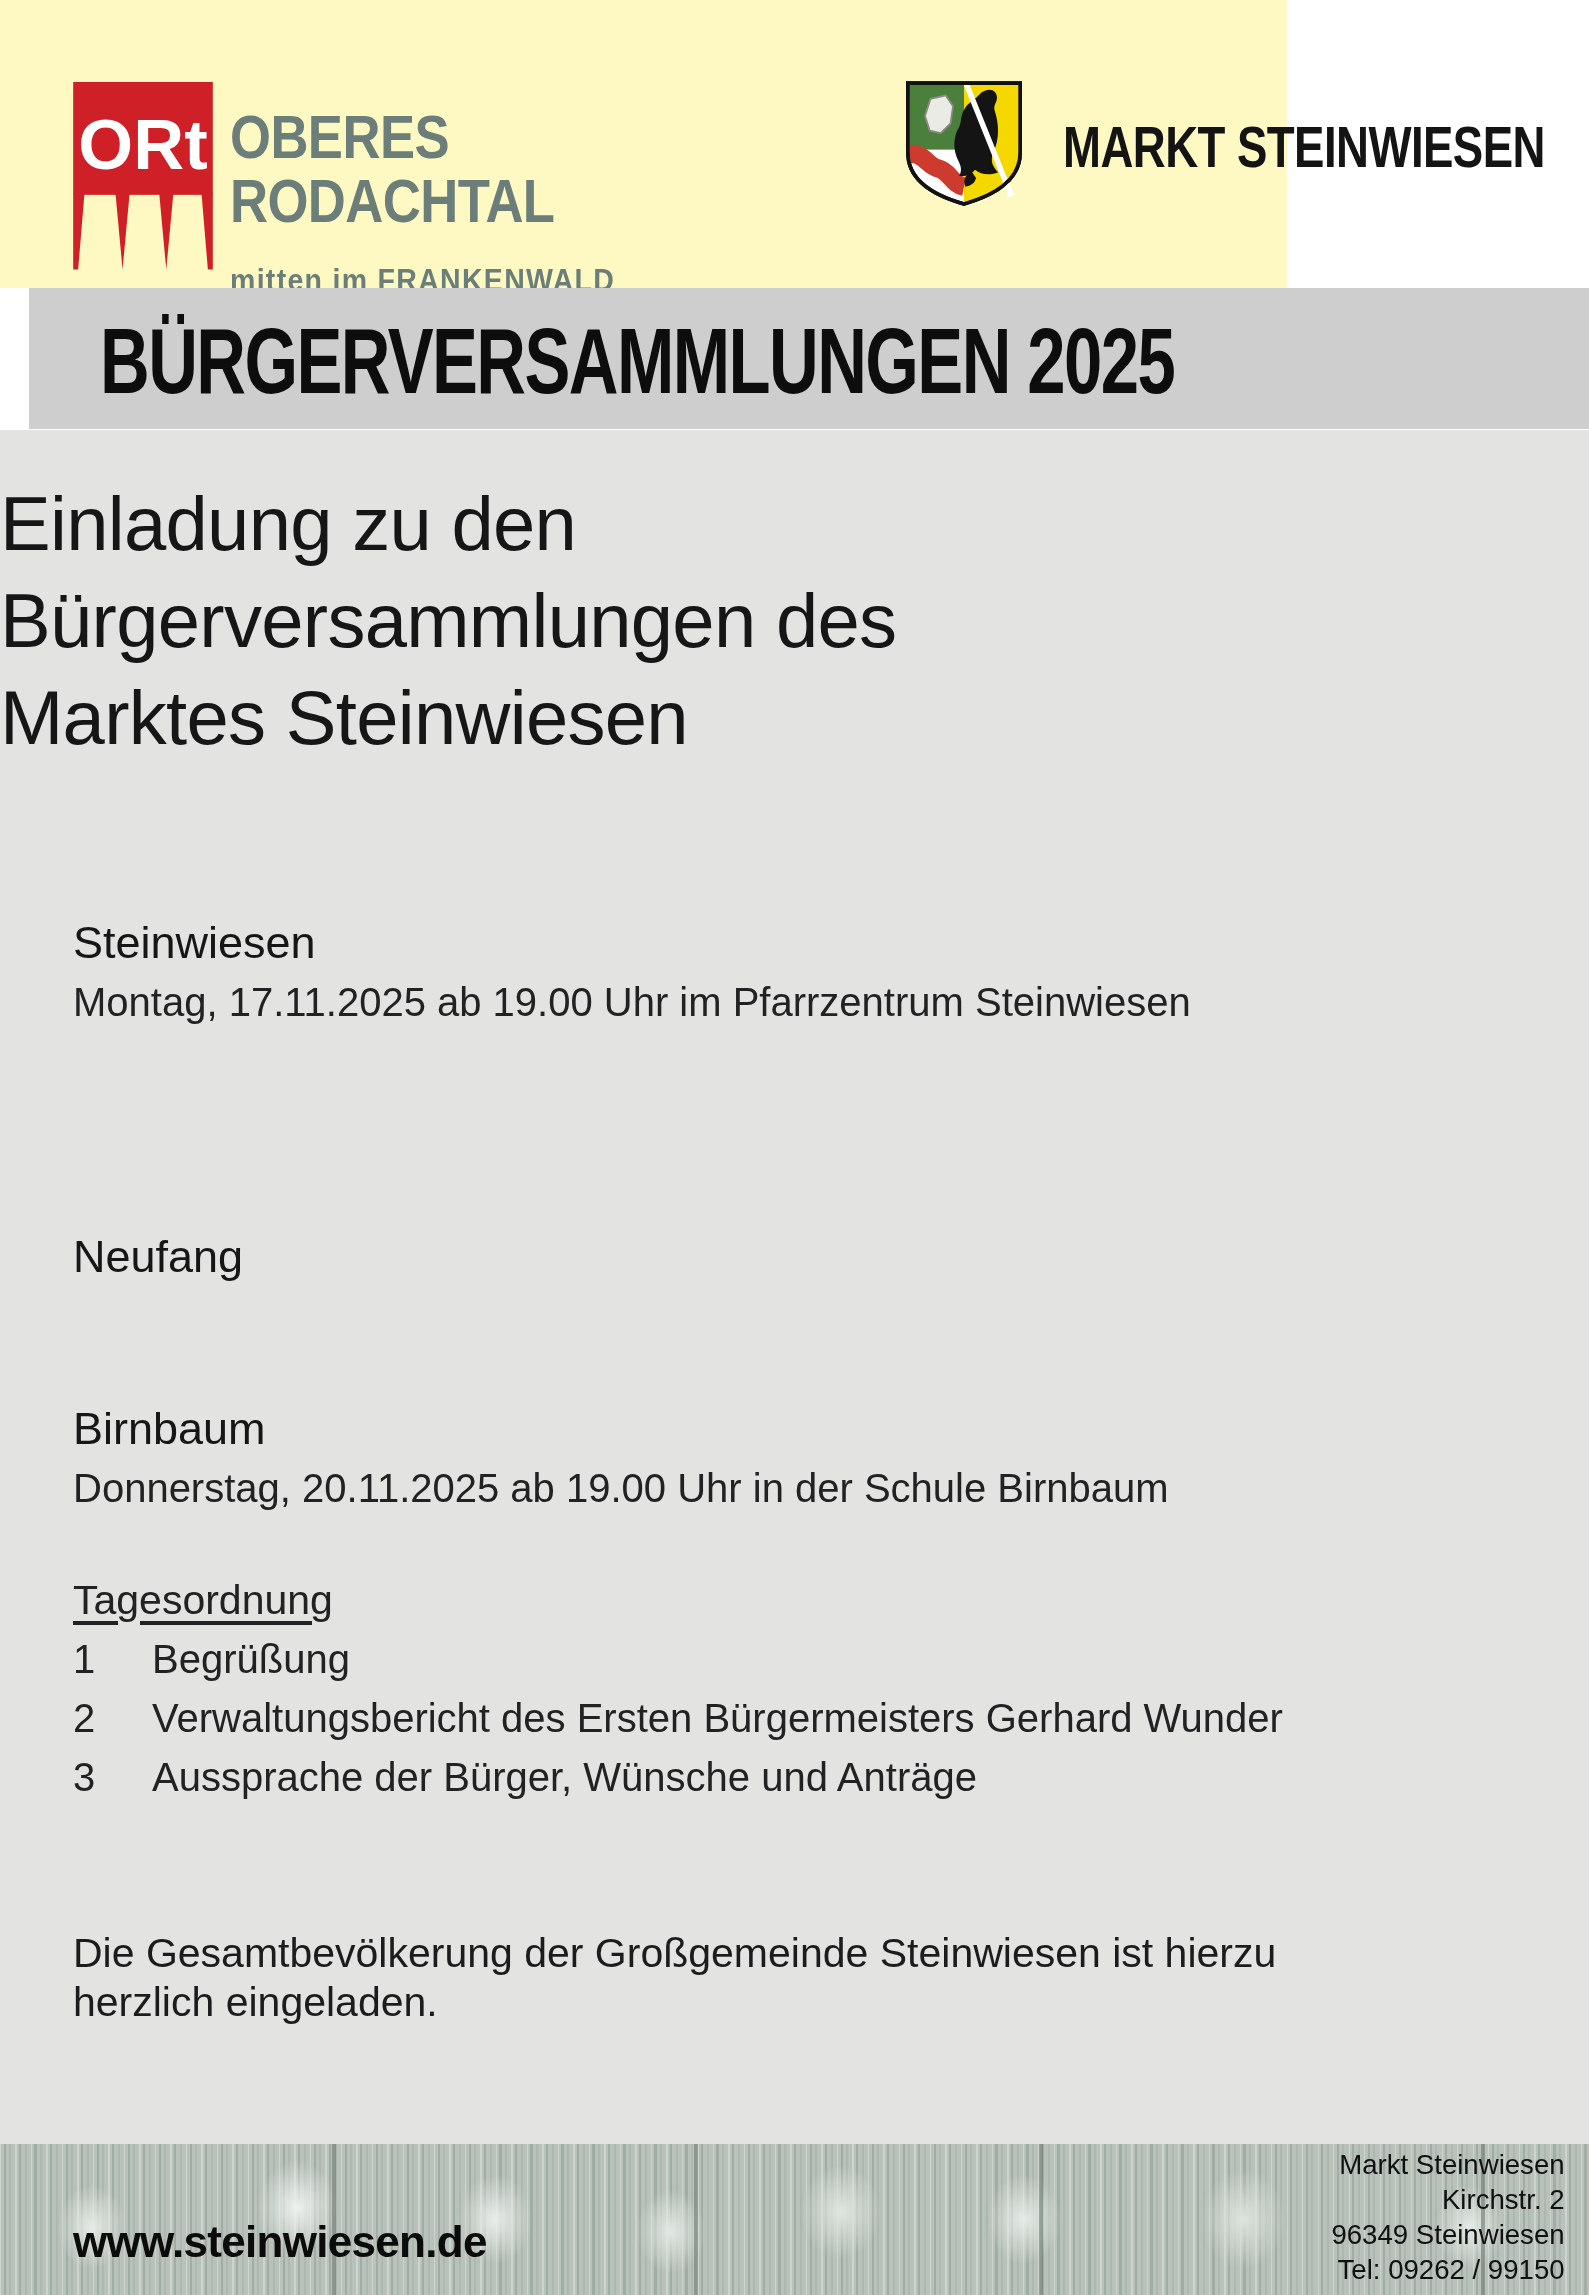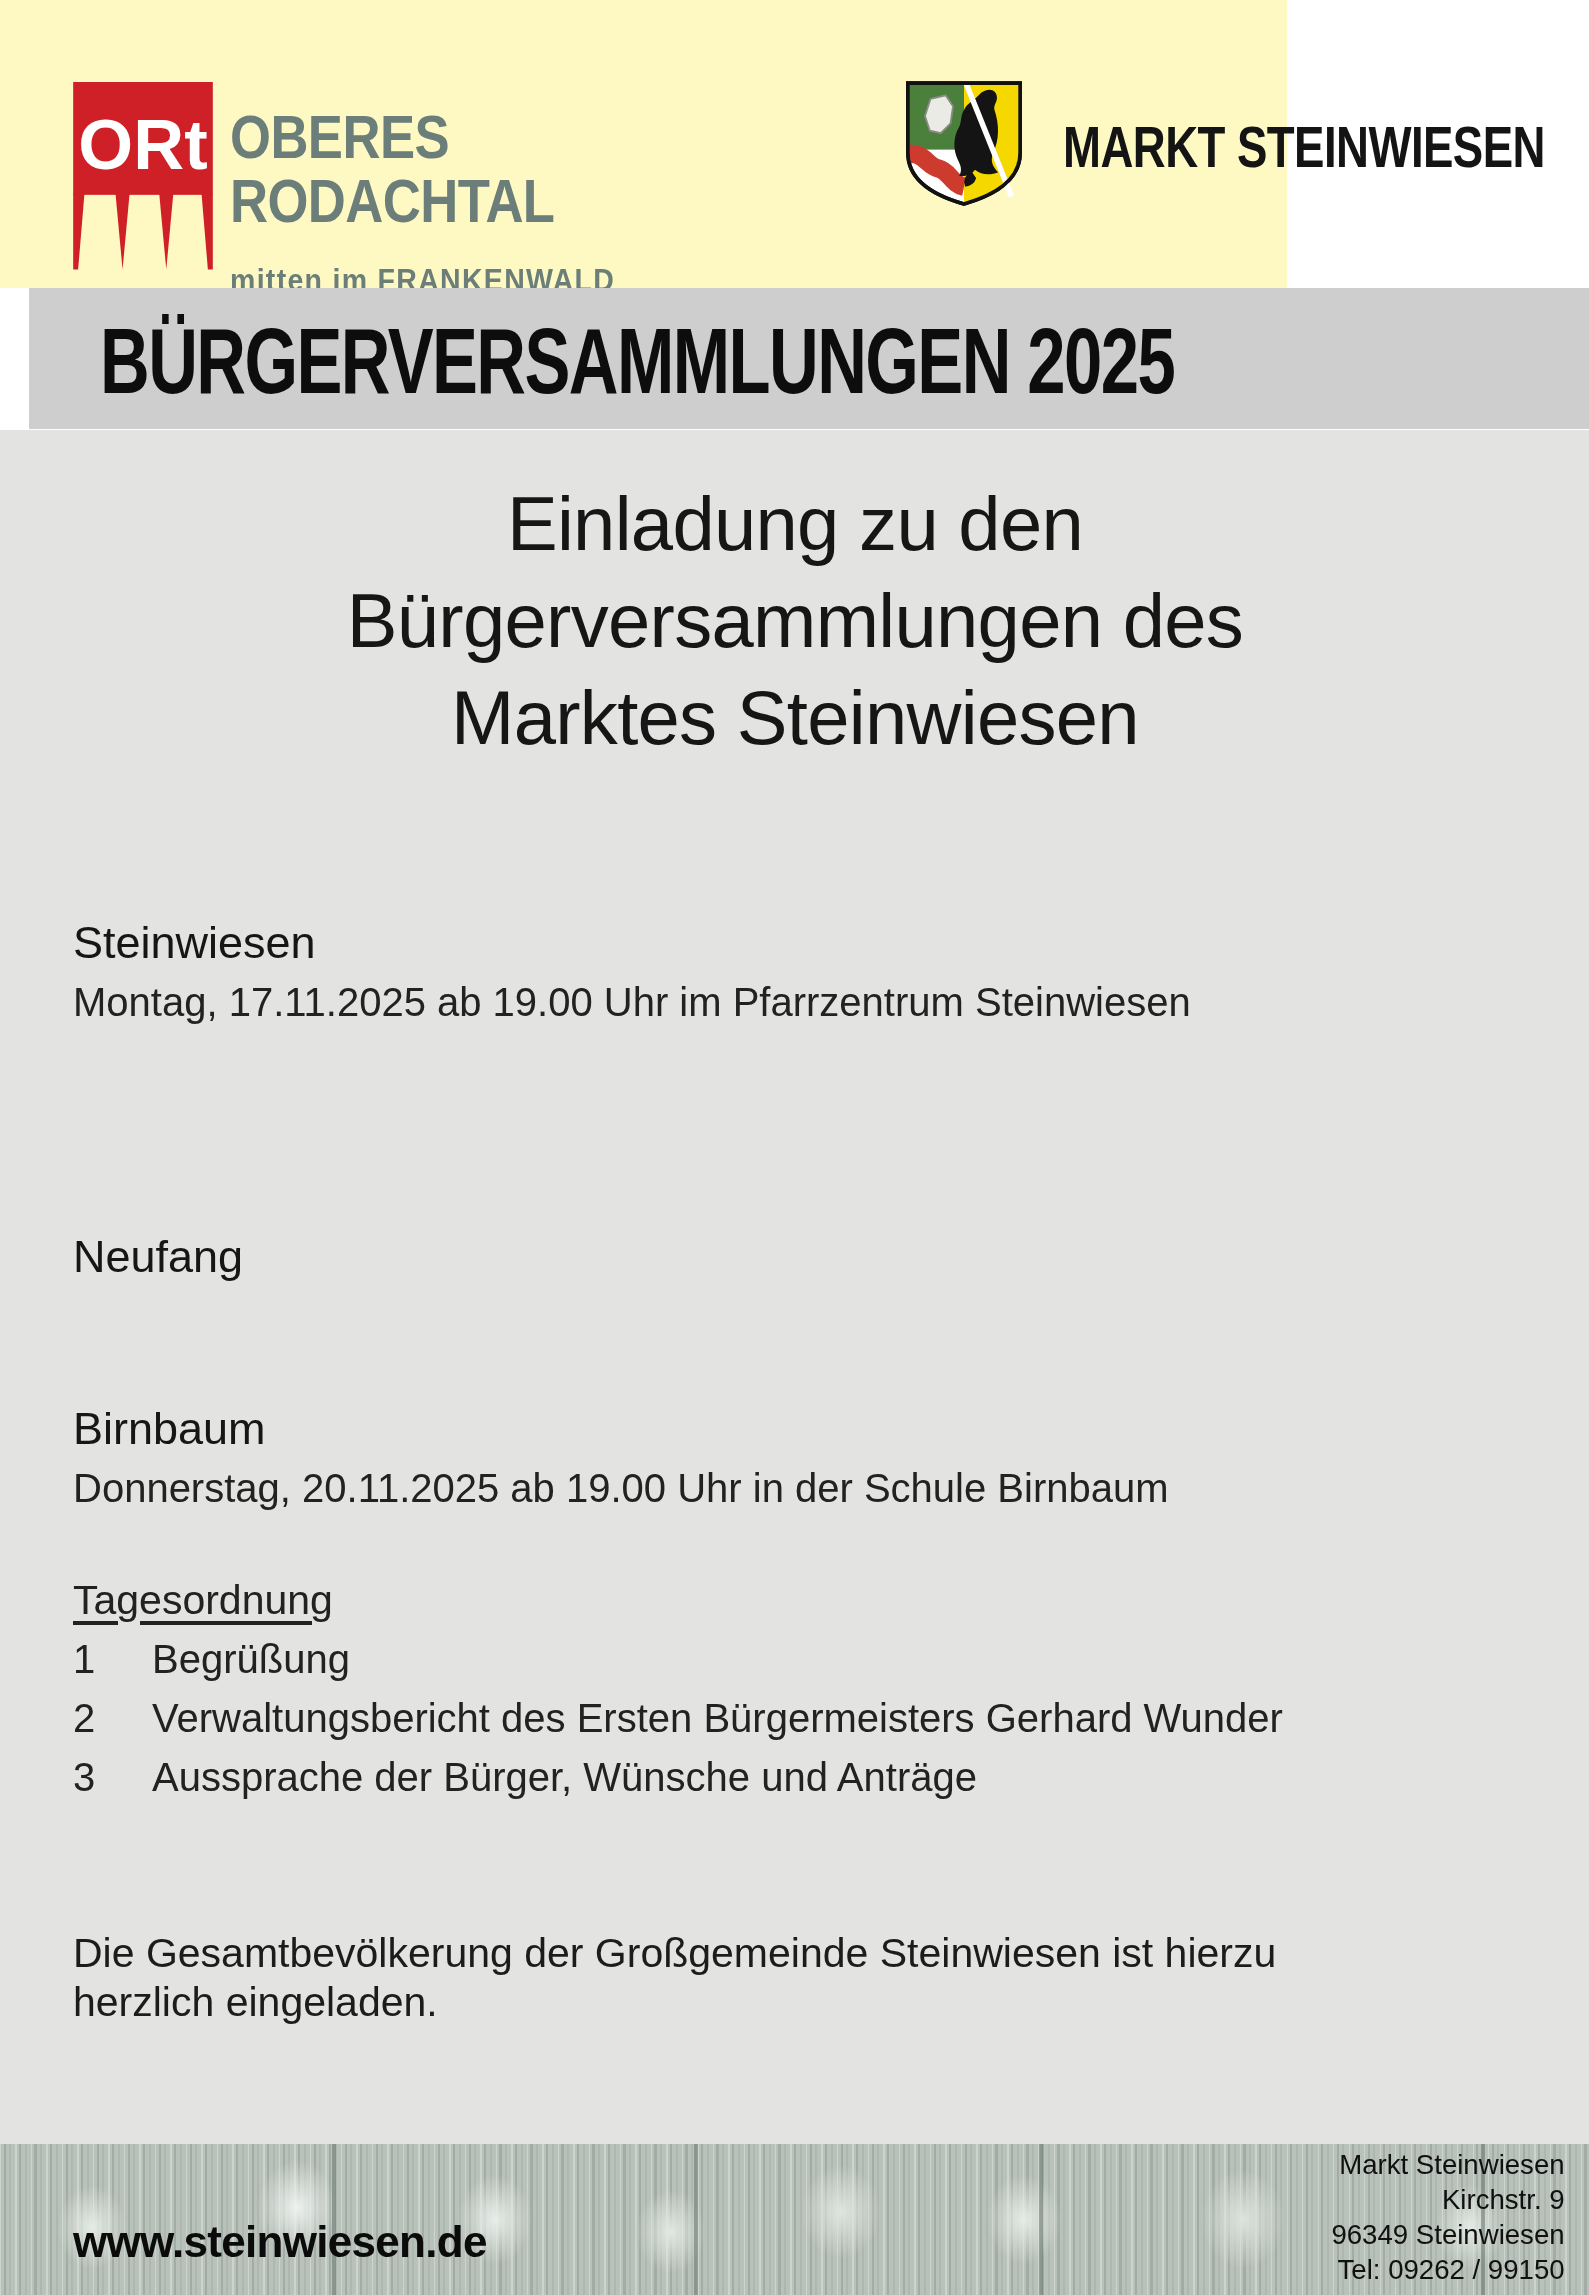--- a/index.html
+++ b/index.html
@@ -30,21 +30,21 @@
   
   .banner{position:absolute;left:0;top:288px;width:1590px;height:141px;background:#cecece;margin-left:29px;}
   .banner-title{
     position:absolute;left:71px;top:0;line-height:146px;
     font-size:93px;font-weight:bold;letter-spacing:-2.1px;color:#0d0d0d;
     transform:scaleX(.74);transform-origin:left center;white-space:nowrap;
   }
   
   .main{position:absolute;left:0;top:430px;width:1590px;height:1715px;background:#e3e3e2;}
   .invitation{
-    position:absolute;left:0;top:45px;width:1590px;text-align:center;
+    position:absolute;left:0;top:45px;width:1590px;
     font-size:76px;line-height:97px;font-weight:300;letter-spacing:-0.7px;color:#161616;
   }
   .event{position:absolute;left:73px;}
   .event-place{font-size:45px;line-height:49px;color:#161616;}
   .event-details{font-size:40px;line-height:44px;margin-top:12.7px;color:#222222;}
   .ev0{top:452px;margin-top:36px;} .ev1{top:630px;} .ev2{top:802px;} .ev3{top:974px;}
   .agenda-title{
     position:absolute;left:73px;top:1148px;
     font-size:41px;line-height:45px;text-decoration:underline;text-underline-offset:7px;color:#222;
   }
@@ -172,20 +172,20 @@
   <div class="footer">
     <div class="plank-line pl0"></div>
     <div class="plank-line pl1"></div>
     <div class="plank-line pl2"></div>
     <div class="plank-line pl3"></div>
 
     <div class="website">www.steinwiesen.de</div>
 
     <div class="footer-address">
       <div>Markt Steinwiesen</div>
-      <div>Kirchstr. 9</div>
+      <div>Kirchstr. 2</div>
       <div>96349 Steinwiesen</div>
       <div>Tel: 09262 / 99150</div>
     </div>
   </div>
 
 </div>
 
 
 </body></html>

